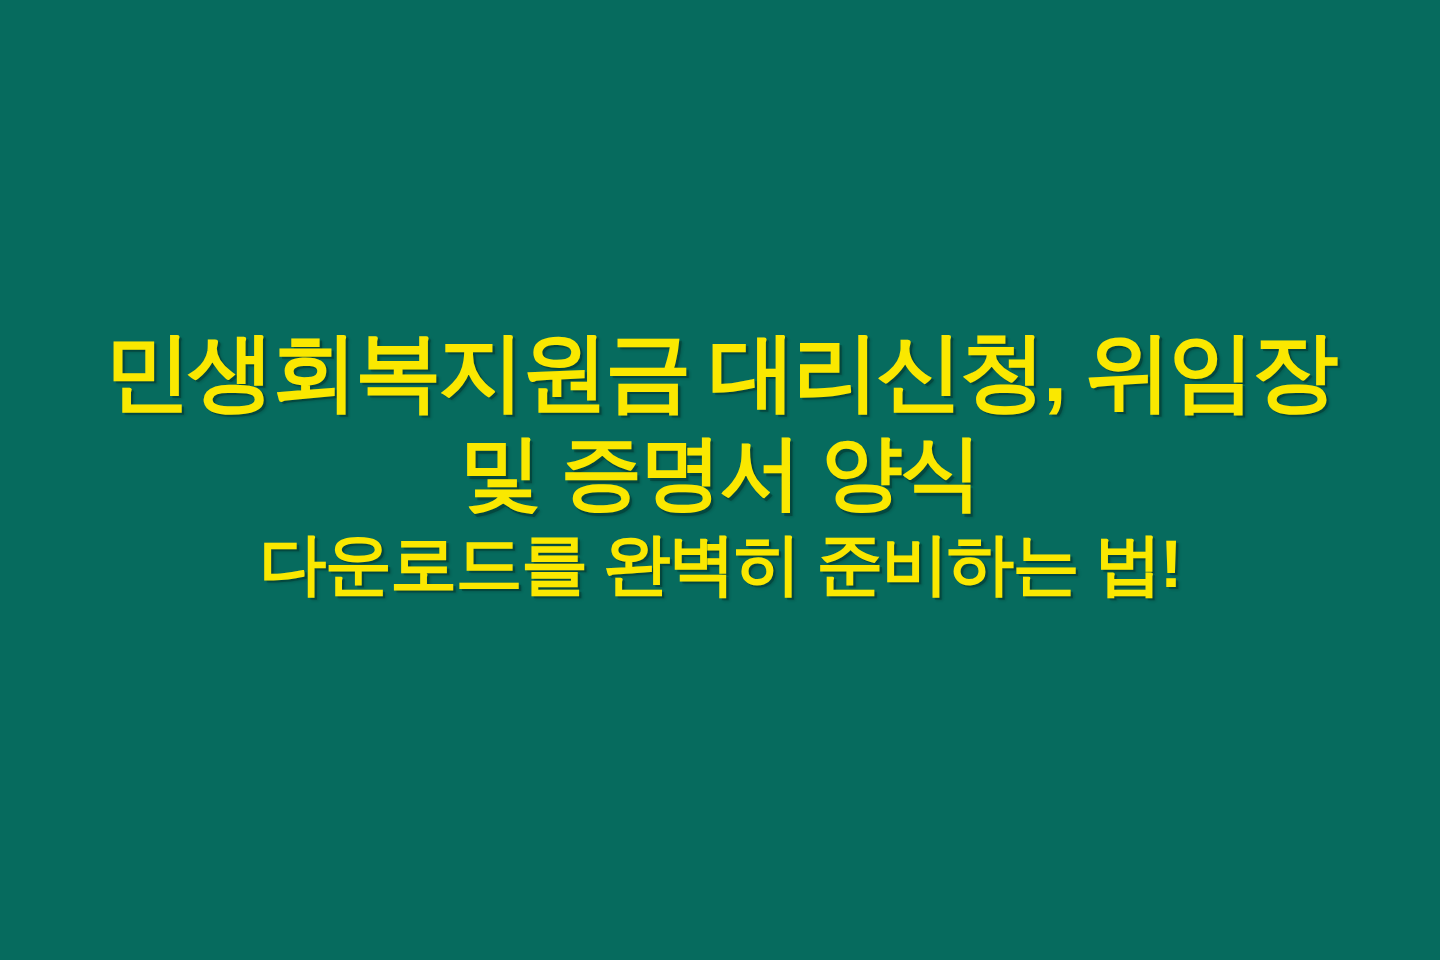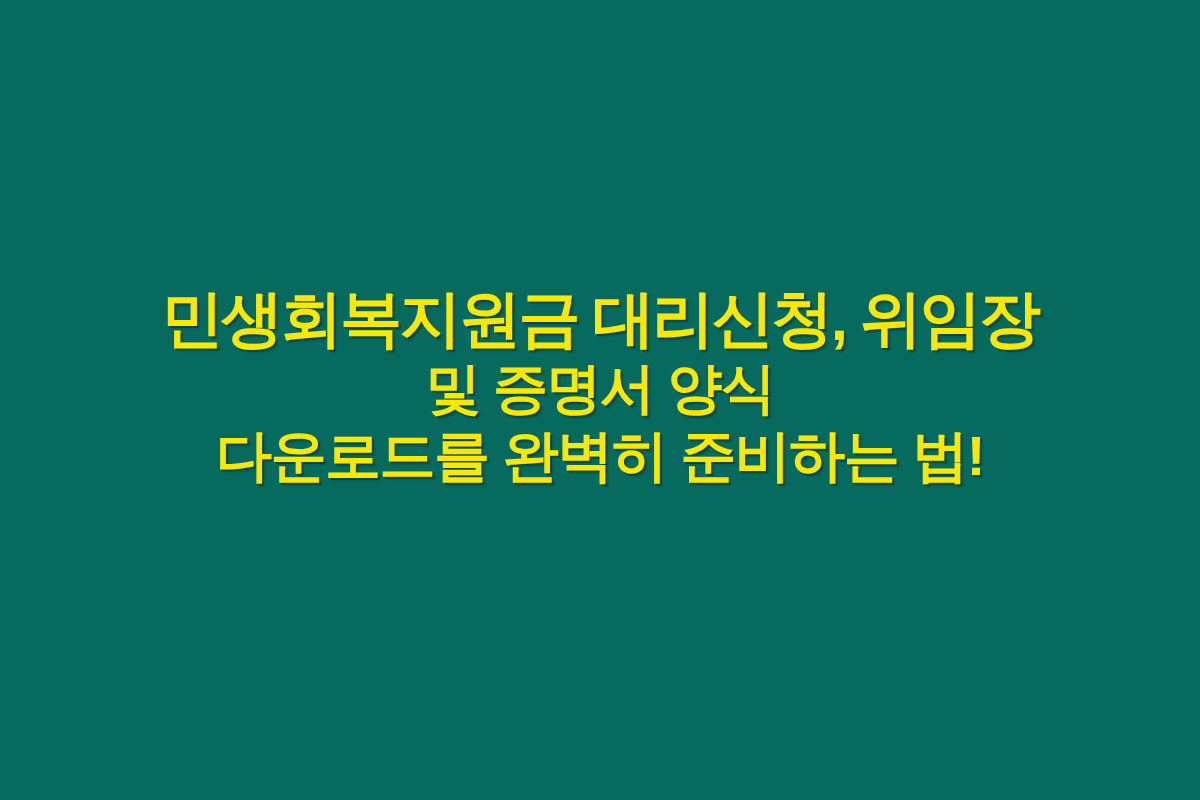--- a/index.html
+++ b/index.html
@@ -37,27 +37,27 @@
        3px 3px 2px rgba(0,0,0,0.14);
   }
 
   .line {
     display: block;
     white-space: nowrap;
     color: #fae800;
   }
 
   .line-1 {
-    font-size: 62px;
+    font-size: 72px;
     line-height: 1.18;
     letter-spacing: -2.5px;
   }
 
   .line-2 {
-    font-size: 55px;
+    font-size: 68px;
     line-height: 1.22;
     letter-spacing: -1.5px;
   }
 
   .line-3 {
     font-size: 56px;
     line-height: 1.22;
     letter-spacing: -1.5px;
   }
 </style>

